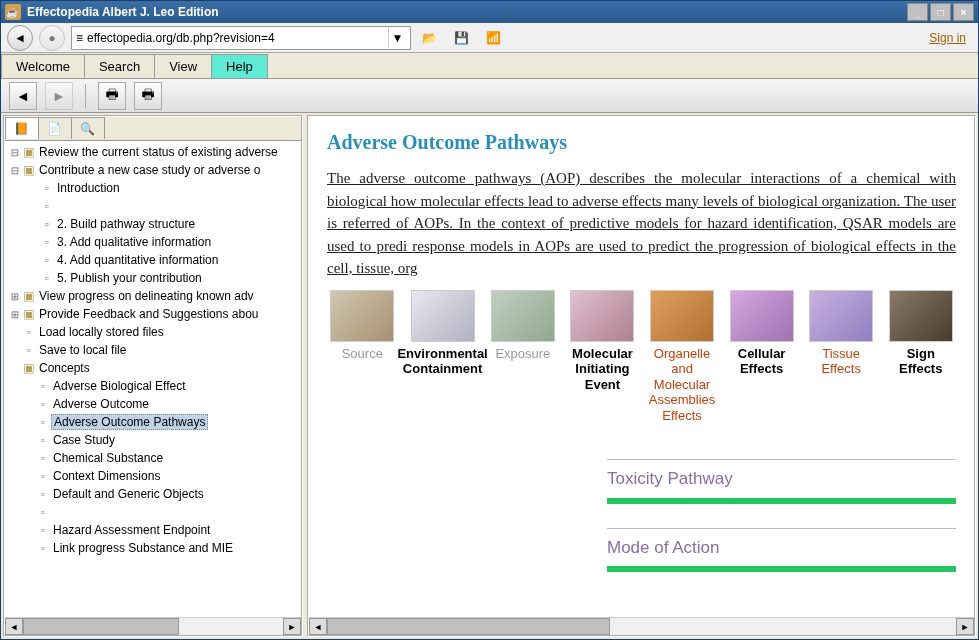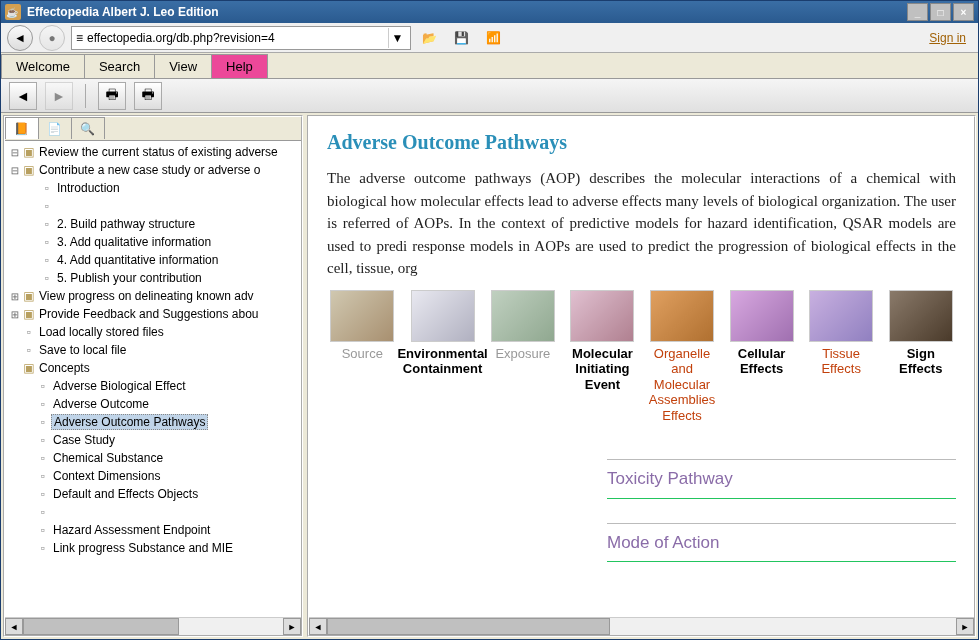--- a/index.html
+++ b/index.html
@@ -12,21 +12,21 @@
 .win-btn { width: 21px; height: 18px; background: #c0c0c0; border: 1px solid #888; display: flex; align-items: center; justify-content: center; cursor: pointer; font-size: 10px; font-weight: bold; }
 .toolbar1 { height: 30px; background: #f0f0f0; border-bottom: 1px solid #aaa; display: flex; align-items: center; padding: 2px 6px; gap: 6px; }
 .nav-btn { width: 26px; height: 26px; border-radius: 50%; border: 1px solid #999; background: linear-gradient(#fafafa,#ddd); display: flex; align-items: center; justify-content: center; cursor: pointer; }
 .url-bar { flex: 0 0 340px; height: 24px; display: flex; align-items: center; border: 1px solid #999; background: #fff; padding: 0 4px; gap: 4px; }
 .url-input { flex: 1; border: none; outline: none; font-size: 12px; }
 .url-drop { width: 18px; height: 20px; border-left: 1px solid #ccc; display: flex; align-items: center; justify-content: center; cursor: pointer; }
 .tb-icon { width: 26px; height: 26px; border: 1px solid transparent; display: flex; align-items: center; justify-content: center; cursor: pointer; }
 .sign-in { margin-left: auto; color: #a16207; text-decoration: underline; cursor: pointer; padding-right: 6px; }
 .tabbar { height: 26px; background: #ece9d8; border-bottom: 1px solid #999; display: flex; align-items: flex-end; }
 .tab { padding: 4px 14px; border: 1px solid #999; border-bottom: none; background: #ece9d8; margin-right: -1px; cursor: pointer; position: relative; font-size: 13px; }
-.tab.active { background: #ec4899; font-weight: normal; }
+.tab.active { background: #5eead4; font-weight: normal; }
 .toolbar2 { height: 34px; background: linear-gradient(#f5f5f5,#e0e0e0); border-bottom: 1px solid #999; display: flex; align-items: center; padding: 0 8px; gap: 8px; }
 .nav-arrow { width: 28px; height: 28px; border: 1px solid #aaa; background: linear-gradient(#fff,#ddd); display: flex; align-items: center; justify-content: center; cursor: pointer; font-size: 14px; }
 .nav-arrow.disabled { opacity: 0.4; }
 .sep { width: 1px; height: 24px; background: #aaa; margin: 0 4px; }
 .main { flex: 1; display: flex; overflow: hidden; }
 .sidebar { width: 300px; border: 2px groove #fff; margin: 2px; display: flex; flex-direction: column; background: #fff; }
 .side-tabs { height: 24px; display: flex; border-bottom: 1px solid #999; background: #ece9d8; }
 .side-tab { width: 34px; height: 22px; border: 1px solid #999; border-bottom: none; margin-right: -1px; display: flex; align-items: center; justify-content: center; cursor: pointer; background: #ece9d8; }
 .side-tab.active { background: #fff; }
 .tree { flex: 1; overflow: auto; padding: 2px; font-size: 12px; }
@@ -34,29 +34,29 @@
 .tree-node { display: flex; align-items: center; height: 18px; white-space: nowrap; cursor: pointer; padding-left: 2px; }
 .tree-node.selected > .tree-label { background: #c0d4e8; border: 1px dotted #888; }
 .tree-toggle { width: 12px; text-align: center; color: #666; font-size: 10px; user-select: none; }
 .tree-icon { width: 16px; font-size: 12px; text-align: center; }
 .tree-label { padding: 0 2px; }
 .folder-icon { color: #b8a060; }
 .doc-icon { color: #888; }
 .content { flex: 1; border: 2px groove #fff; margin: 2px; background: #fff; display: flex; flex-direction: column; overflow: hidden; }
 .content-body { flex: 1; overflow: auto; padding: 10px 18px; font-family: Georgia, serif; font-size: 15px; line-height: 1.5; color: #222; }
 .content-body h1 { color: #2a8fb8; font-family: Georgia, serif; font-size: 20px; font-weight: bold; margin-bottom: 10px; }
-.content-body p { margin-bottom: 10px; text-align: justify; }
+.content-body p { margin-bottom: 10px; text-align: justify; text-decoration: underline; }
 .pathway-strip { display: flex; gap: 9px; margin: 10px 0 36px 0; }
 .pw-item { width: 72px; display: flex; flex-direction: column; align-items: center; text-align: center; font-size: 13px; }
 .pw-img { width: 64px; height: 52px; border: 1px solid #ccc; background: linear-gradient(135deg,#e8e0d0,#c0a880); margin-bottom: 4px; }
 .pw-label { font-family: 'Segoe UI', Arial, sans-serif; line-height: 1.2; }
 .grey { color: #999; }
 .purple { color: #c2410c; }
 .black { color: #000; font-weight: 600; }
-.section-bar { border-top: 1px solid #bbb; border-bottom: 1px solid #22c55e; padding: 6px 0; margin: 24px 0 12px 0; margin-left: 280px; }
+.section-bar { border-top: 1px solid #bbb; border-bottom: 6px solid #22c55e; padding: 6px 0; margin: 24px 0 12px 0; margin-left: 280px; }
 .section-bar span { color: #8a6ca8; font-family: 'Segoe UI', Arial, sans-serif; font-size: 17px; }
 .hscroll { height: 18px; background: #e8e8e8; border-top: 1px solid #ccc; display: flex; }
 .hscroll-track { flex: 1; background: #f0f0f0; position: relative; }
 .hscroll-thumb { position: absolute; height: 100%; background: #c0c0c0; border: 1px solid #999; }
 .hscroll-btn { width: 18px; background: #ddd; border: 1px solid #999; cursor: pointer; display:flex; align-items:center; justify-content:center; font-size:9px; }
 </style>
 </head>
 <body>
 
 <div class="window">
@@ -211,21 +211,21 @@
             <span class="tree-label">Chemical Substance</span>
           </div>
           <div class="tree-node" style="padding-left: 16px;">
             <span class="tree-toggle"></span>
             <span class="tree-icon doc-icon">▫</span>
             <span class="tree-label">Context Dimensions</span>
           </div>
           <div class="tree-node" style="padding-left: 16px;">
             <span class="tree-toggle"></span>
             <span class="tree-icon doc-icon">▫</span>
-            <span class="tree-label">Default and Effects Objects</span>
+            <span class="tree-label">Default and Generic Objects</span>
           </div>
           <div class="tree-node" style="padding-left: 16px;">
             <span class="tree-toggle"></span>
             <span class="tree-icon doc-icon">▫</span>
           </div>
           <div class="tree-node" style="padding-left: 16px;">
             <span class="tree-toggle"></span>
             <span class="tree-icon doc-icon">▫</span>
             <span class="tree-label">Hazard Assessment Endpoint</span>
           </div>

